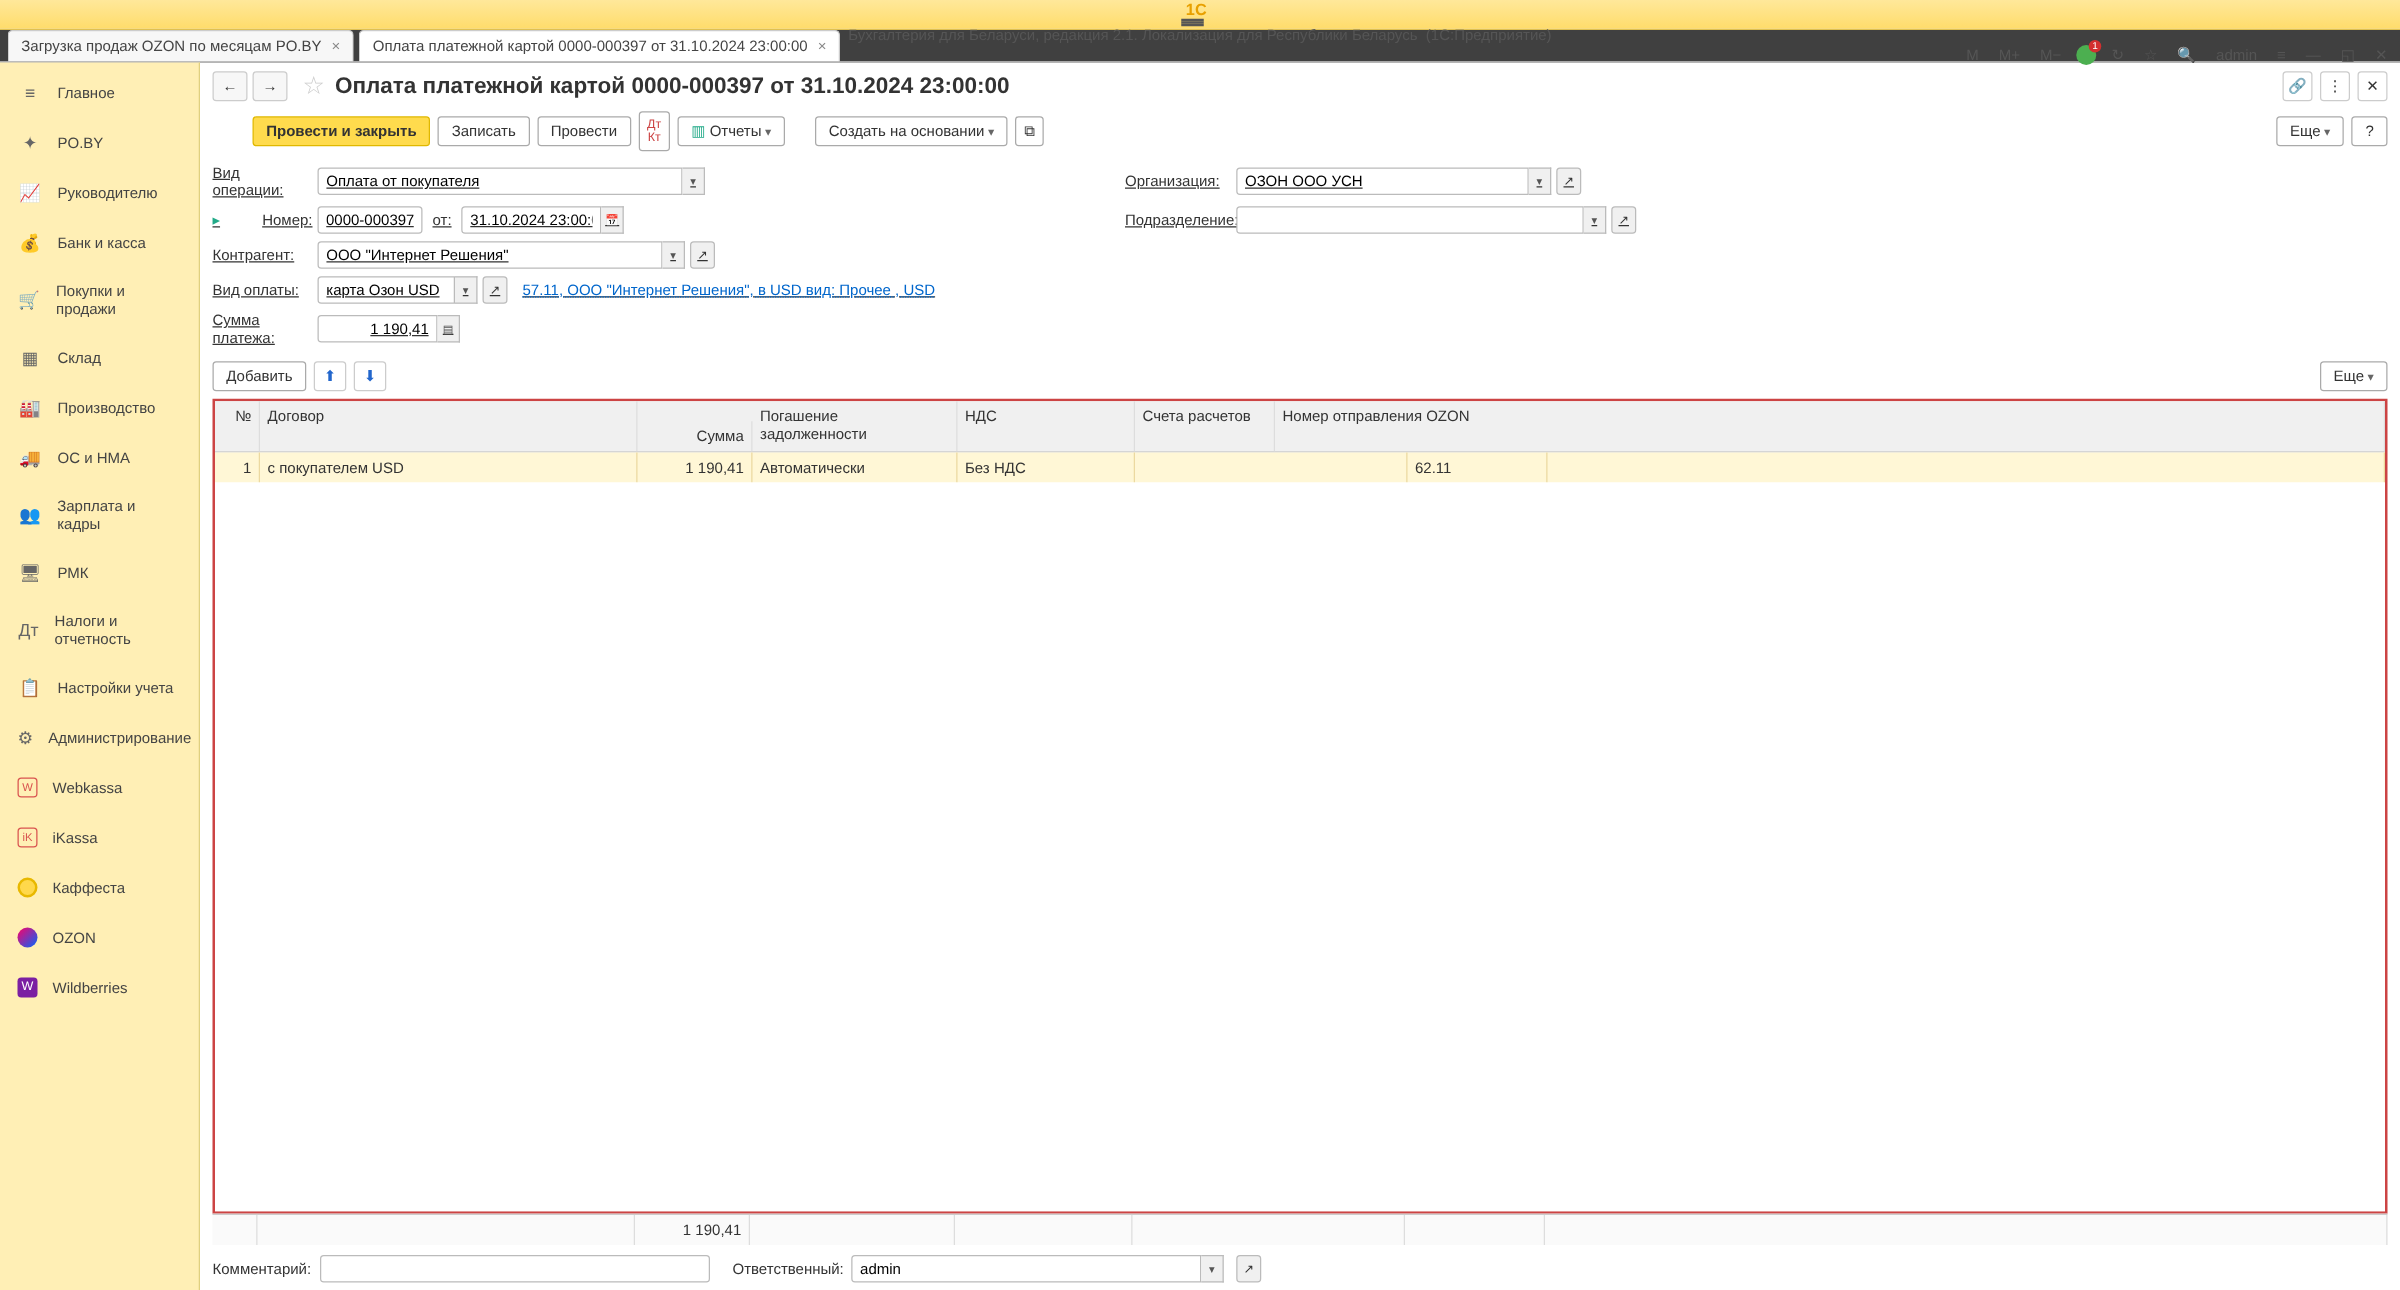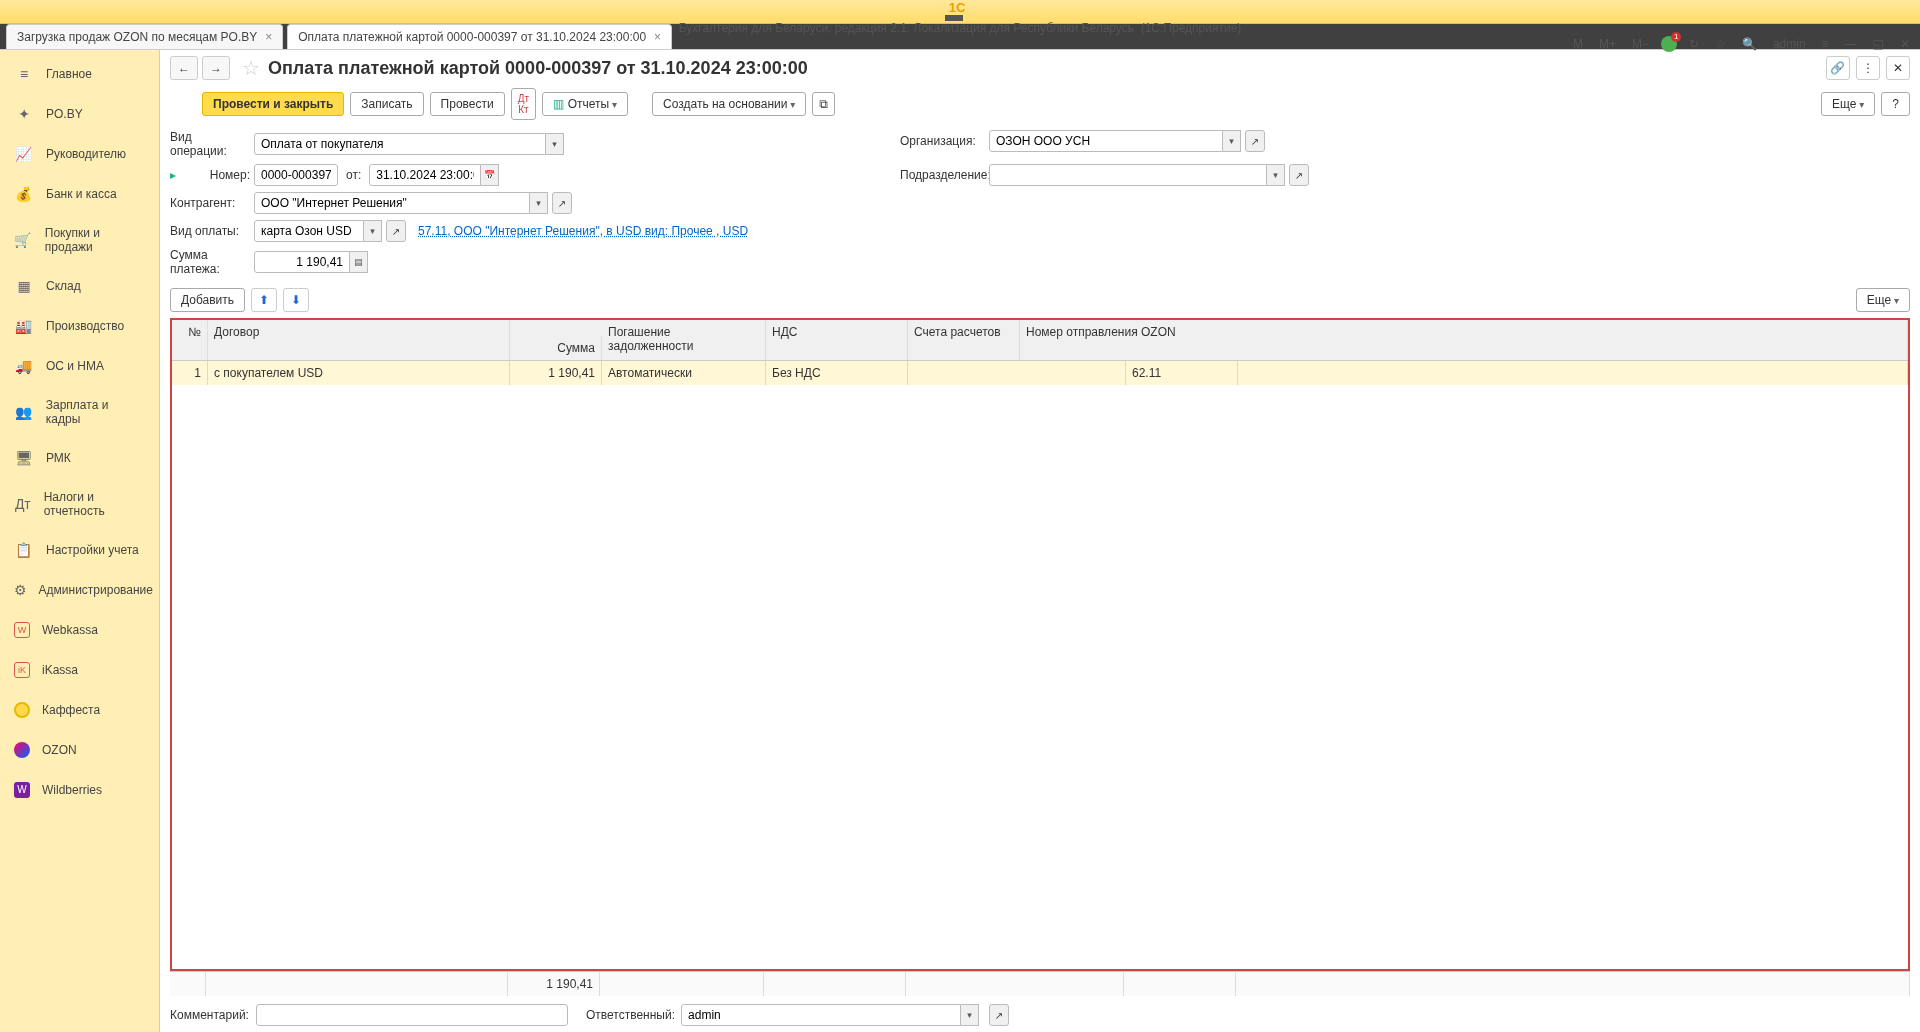--- a/index.html
+++ b/index.html
@@ -42,21 +42,21 @@
   .iconbtn { width:24px; height:24px; border:1px solid #ccc; border-radius:3px; display:inline-flex; align-items:center; justify-content:center; cursor:pointer; background:#fff; }
 
   
   .toolbar { display: flex; align-items: center; gap: 6px; margin-bottom: 10px; padding-left: 32px; }
   .btn { border: 1px solid #aaa; border-radius: 3px; padding: 4px 10px; background: #fff; cursor: pointer; font-size: 12px; color: #333; }
   .btn.primary { background: #ffdb4d; border-color: #e0b800; font-weight: bold; }
   .btn.dd::after { content: " ▾"; color: #666; font-size:10px; }
   .more-btn { margin-left: auto; }
 
   
-  .form-row { display: flex; margin-bottom: 6px; align-items: flex-start; }
+  .form-row { display: flex; margin-bottom: 6px; align-items: center; text-decoration: underline; }
   .form-col-left { width: 570px; display: flex; align-items: center; }
   .form-col-right { display: flex; align-items: center; margin-left: 160px; }
   .lbl { width: 80px; text-align: left; margin-right: 4px; color: #333; }
   .lbl-r { width: 85px; text-align: left; margin-right: 4px; }
   .input { border: 1px solid #bbb; border-radius: 3px; padding: 3px 6px; background: #fff; height: 22px; font-size: 12px; }
   .select-wrap { display: flex; border-radius: 11px; }
   .select-wrap .input { border-radius: 3px 0 0 3px; }
   .dd-btn { width: 18px; height: 22px; border: 1px solid #bbb; border-left: none; background: #f0f0f0; display: inline-flex; align-items: center; justify-content: center; cursor: pointer; font-size:9px; color:#555; }
   .ext-btn { width: 20px; height: 22px; border: 1px solid #bbb; border-radius: 3px; background: #f0f0f0; margin-left: 4px; display: inline-flex; align-items: center; justify-content: center; cursor: pointer; font-size:10px; }
   .link { color: #0066cc; text-decoration: underline dotted; cursor: pointer; margin-left: 12px; }

